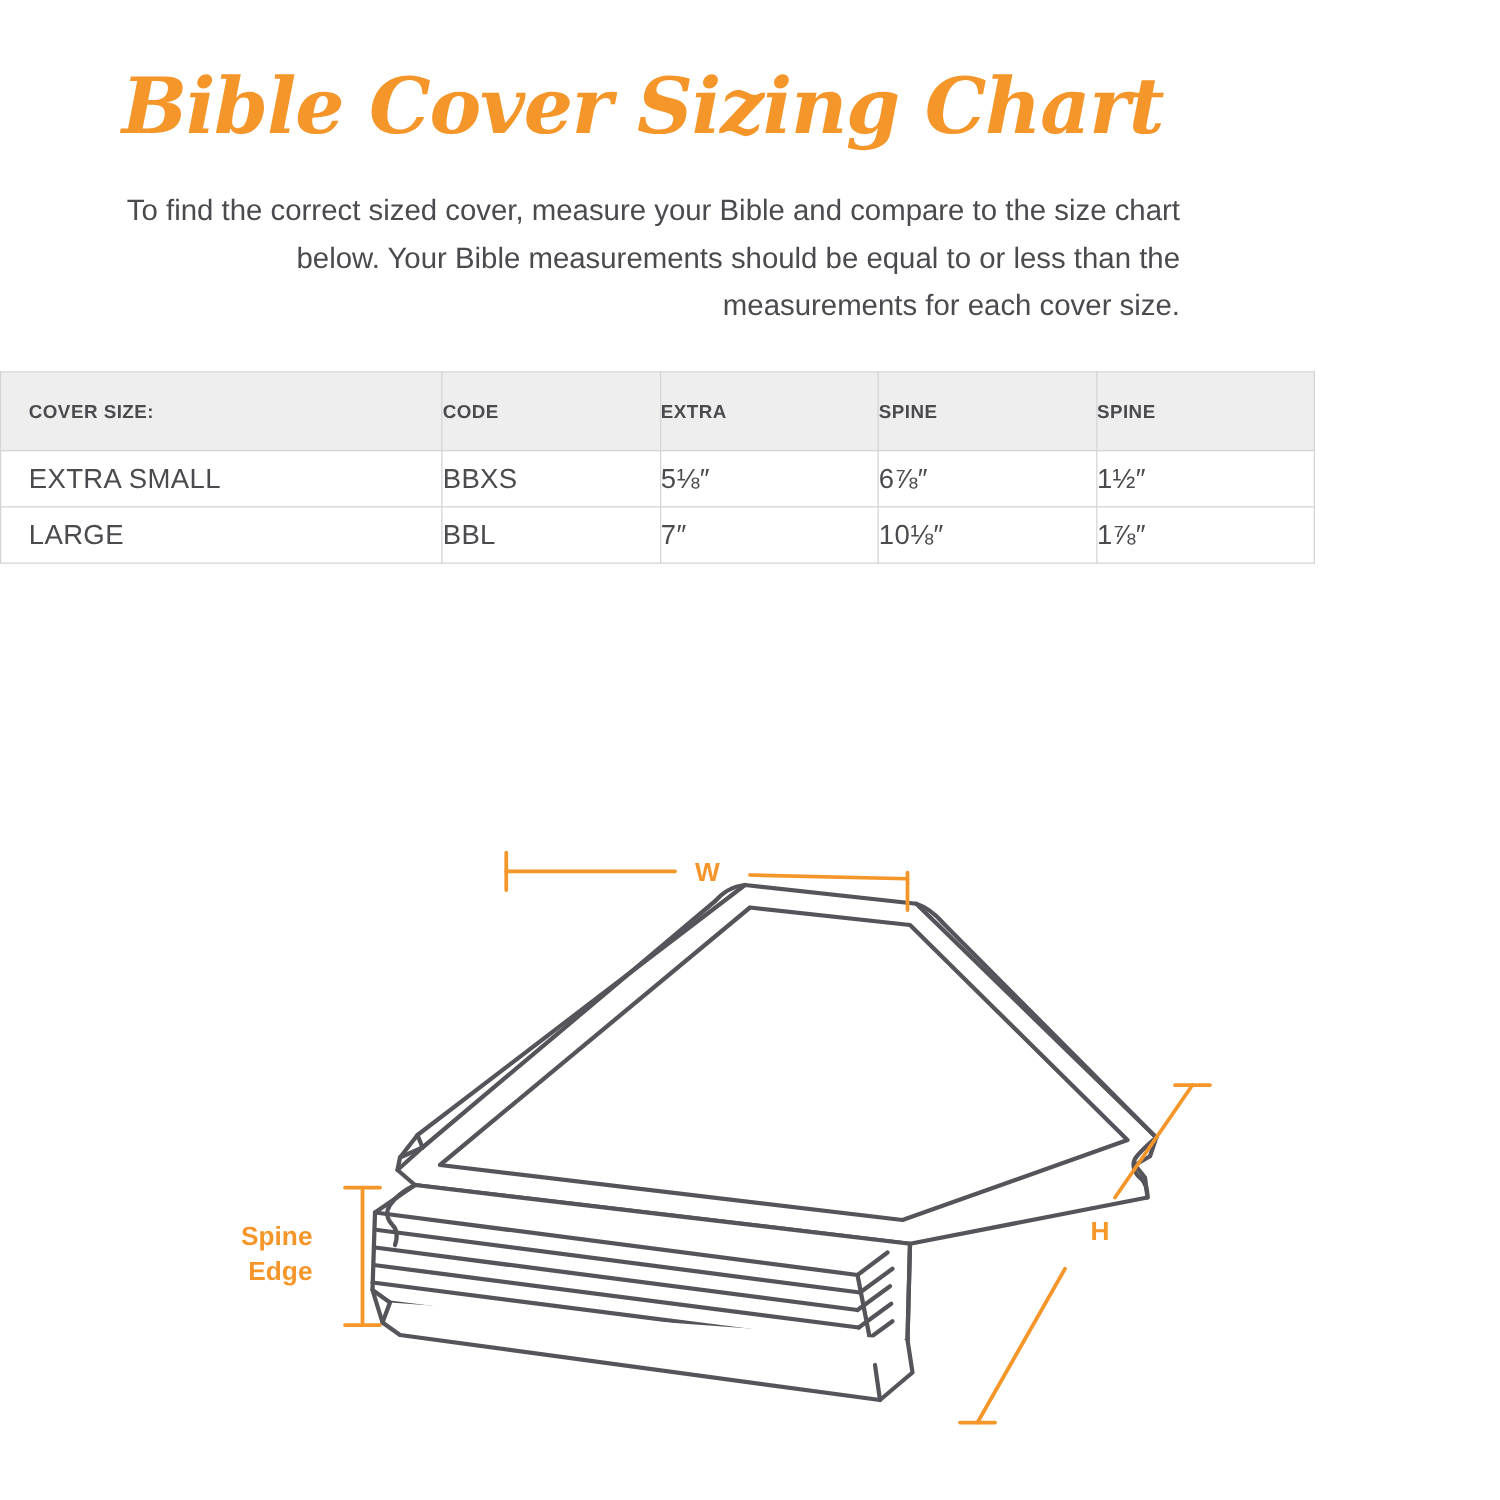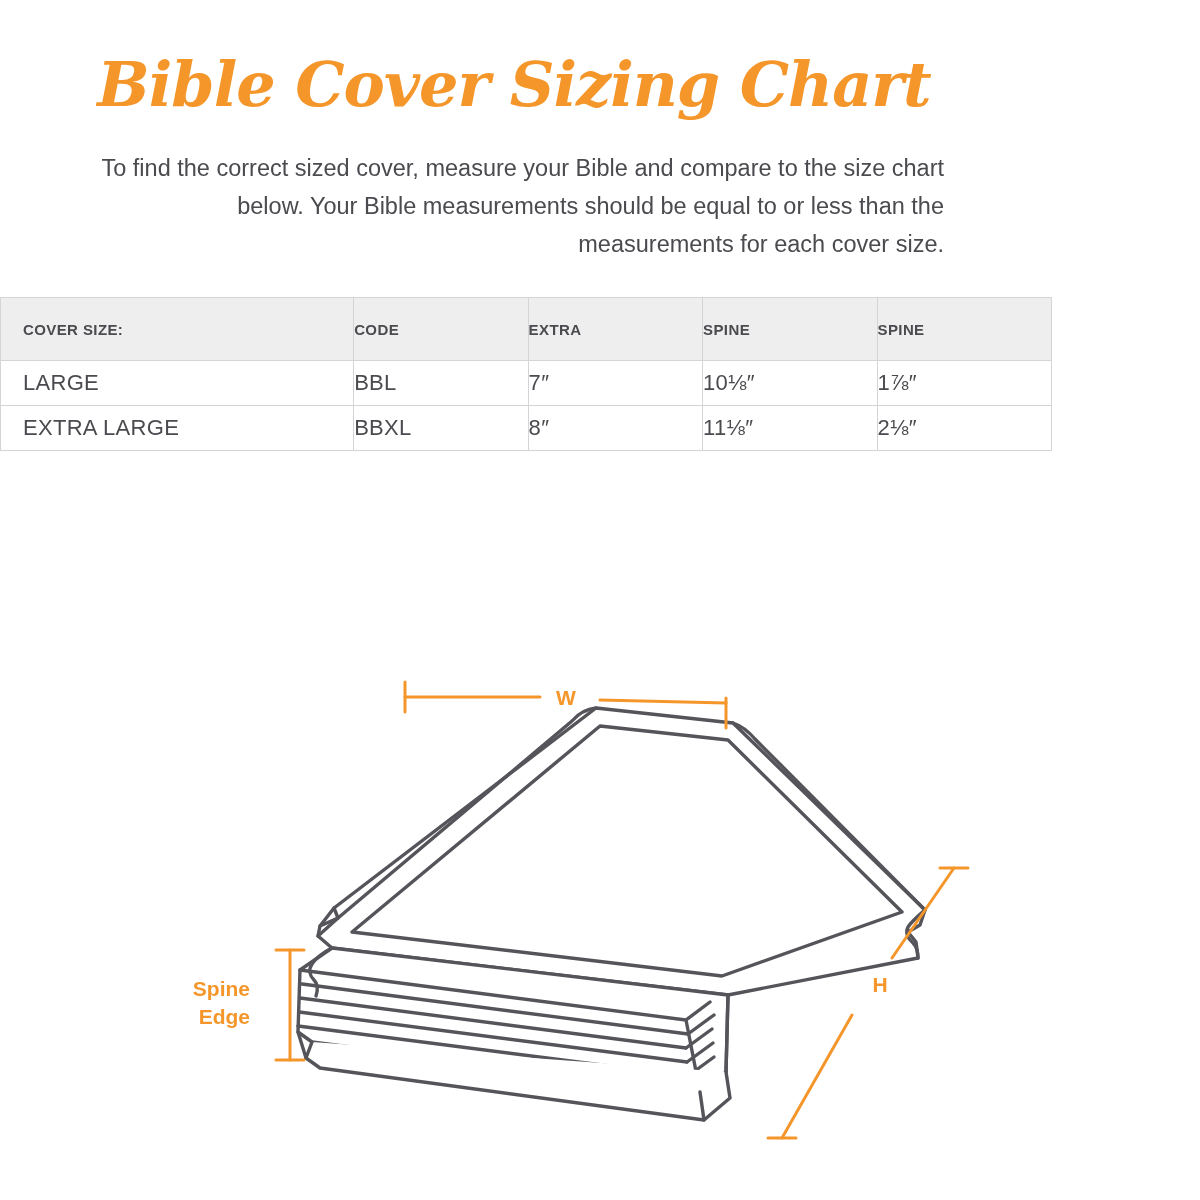--- a/index.html
+++ b/index.html
@@ -134,33 +134,33 @@
         <tr>
           <th class="left">COVER SIZE:</th>
           <th>CODE</th>
           <th>EXTRA</th>
           <th>SPINE</th>
           <th>SPINE</th>
         </tr>
       </thead>
       <tbody>
         <tr>
+          <td class="left">EXTRA SMALL</td>
+          <td>BBXS</td>
+          <td>5⅛″</td>
+          <td>6⅞″</td>
+          <td>1½″</td>
+        </tr>
+        <tr>
           <td class="left">LARGE</td>
           <td>BBL</td>
           <td>7″</td>
           <td>10⅛″</td>
           <td>1⅞″</td>
         </tr>
-        <tr>
-          <td class="left">EXTRA LARGE</td>
-          <td>BBXL</td>
-          <td>8″</td>
-          <td>11⅛″</td>
-          <td>2⅛″</td>
-        </tr>
       </tbody>
     </table>
   </div>
 
   <div class="illustration">
     <svg width="1200" height="560" viewBox="0 0 1200 560" xmlns="http://www.w3.org/2000/svg">
 
       <g fill="none" stroke="#54545a" stroke-width="3.4" stroke-linejoin="round" stroke-linecap="round">
 
         <path d="M596,68 L733,83 L925,270 L920,285 L908,292 L916,302 L918,318

